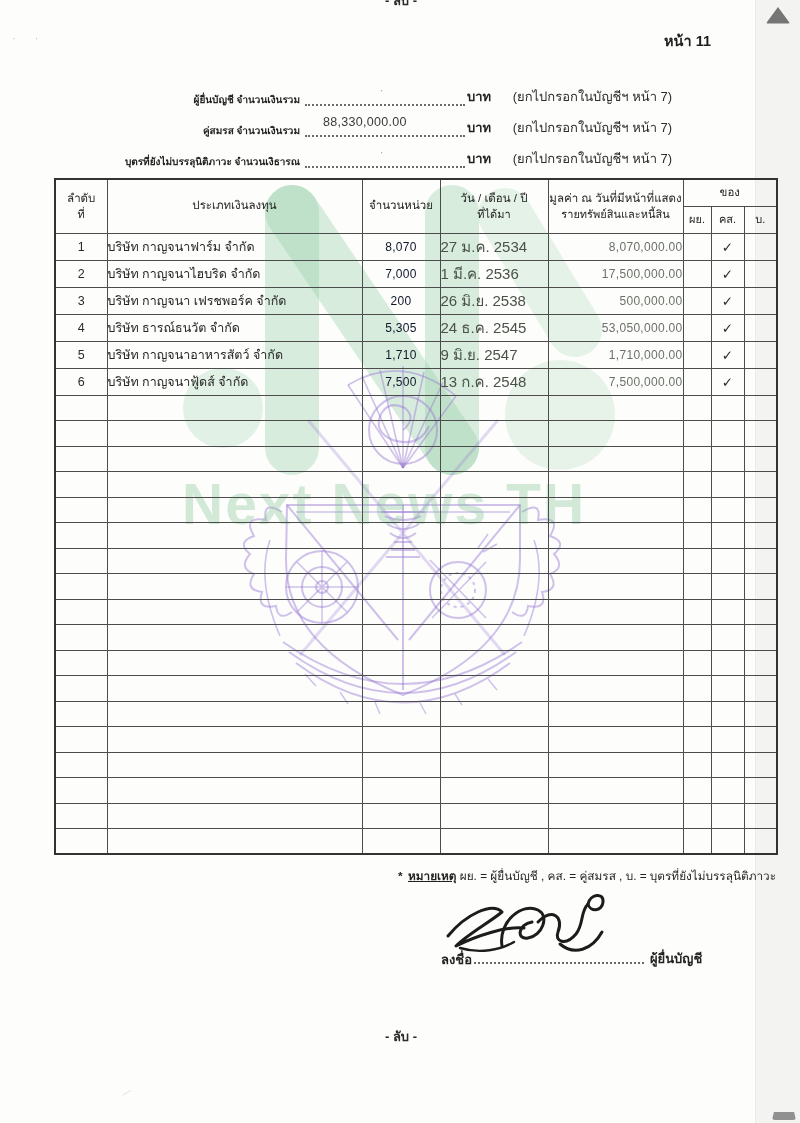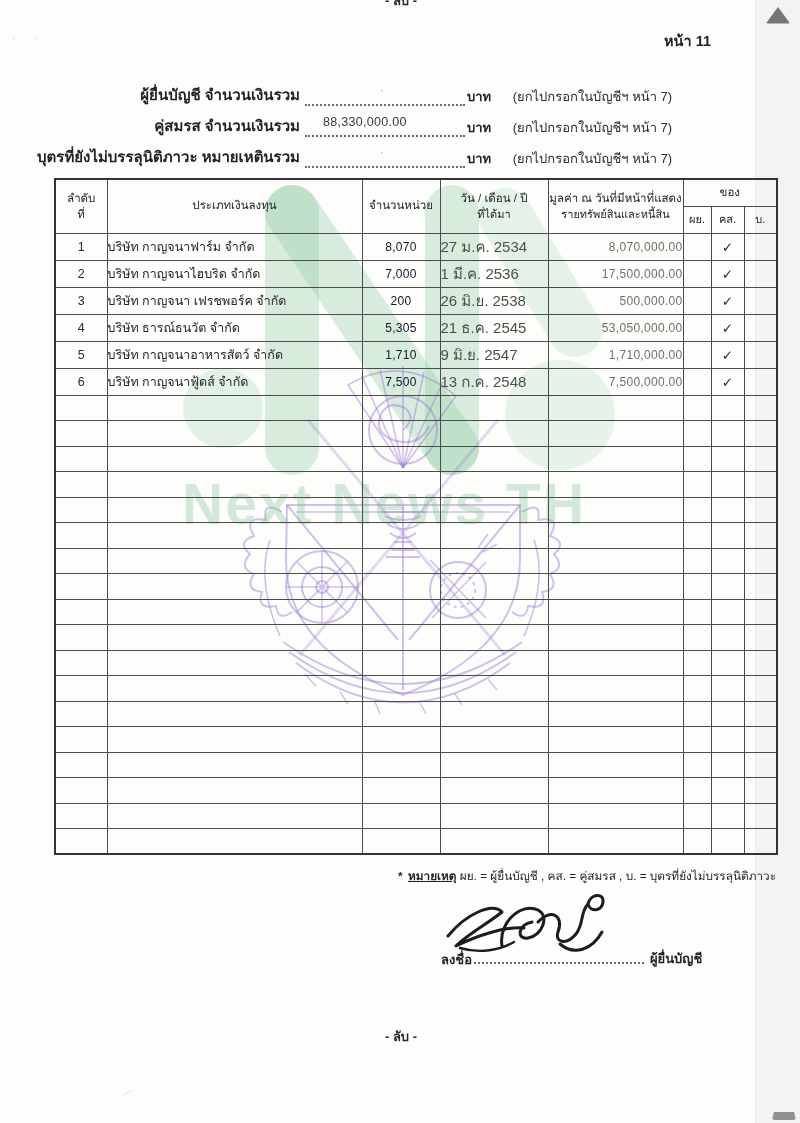--- a/index.html
+++ b/index.html
@@ -27,21 +27,21 @@
 
   
   .content{position:absolute;left:0;top:0;width:800px;height:1123px;z-index:2;}
 
   .secret-top{position:absolute;left:356px;top:-10px;width:90px;text-align:center;font-size:13px;font-weight:bold;color:#2a2a2a;}
   .page-number{position:absolute;left:664px;top:29px;font-size:14.5px;font-weight:600;color:#1f1f1f;}
   .doc-title{position:absolute;left:429px;top:53px;transform:translateX(-50%);font-size:15.5px;font-weight:600;color:#1c1c1c;white-space:nowrap;}
 
   .summary{position:absolute;left:0;top:88px;width:760px;}
   .summary-row{position:absolute;left:0;width:760px;height:22px;}
-  .summary-row .lbl{position:absolute;right:460px;bottom:3px;font-size:15px;font-weight:600;white-space:nowrap;color:#222;}
+  .summary-row .lbl{position:absolute;right:460px;bottom:3px;font-size:10px;font-weight:600;white-space:nowrap;color:#222;}
   .dotline{position:absolute;left:305px;bottom:4px;width:160px;border-bottom:2px dotted #6a6a6a;height:18px;}
   .amount{position:absolute;left:18px;bottom:3px;font-size:12.5px;color:#3a3a3a;letter-spacing:.3px;}
   .artifact-dot{position:absolute;left:75px;bottom:8px;color:#9a9a9a;font-size:10px;}
   .baht-note{position:absolute;left:467px;bottom:3px;font-size:13px;white-space:nowrap;}
   .baht-note .baht{font-weight:600;color:#222;}
   .baht-note .note{font-weight:400;color:#2e2e2e;margin-left:18px;}
 
   
   .table-wrap{position:absolute;left:54px;top:178px;width:722px;height:611px;}
   table.inv{width:722px;height:677px;border-collapse:collapse;table-layout:fixed;background:transparent;}
@@ -169,21 +169,21 @@
         <span class="lbl">คู่สมรส  จำนวนเงินรวม</span>
         <span class="dotline">
           <span class="amount" style="transform:translateY(-3px);">88,330,000.00</span>
         </span>
         <span class="baht-note">
           <span class="baht">บาท</span>
           <span class="note">(ยกไปกรอกในบัญชีฯ หน้า 7)</span>
         </span>
       </div>
       <div class="summary-row" style="top:62px;">
-        <span class="lbl">บุตรที่ยังไม่บรรลุนิติภาวะ  หมายเหตินรวม</span>
+        <span class="lbl">บุตรที่ยังไม่บรรลุนิติภาวะ  จำนวนเงิธารณ</span>
         <span class="dotline">
           <span class="artifact-dot">·</span>
           <span class="amount"></span>
         </span>
         <span class="baht-note">
           <span class="baht">บาท</span>
           <span class="note">(ยกไปกรอกในบัญชีฯ หน้า 7)</span>
         </span>
       </div>
     </div>
@@ -252,21 +252,21 @@
               <td class="c3">26 มิ.ย. 2538</td>
               <td class="c4">500,000.00</td>
               <td class="c5"></td>
               <td class="c6">✓</td>
               <td class="c7"></td>
             </tr>
             <tr class="data-row">
               <td class="c0">4</td>
               <td class="c1">บริษัท ธารณ์ธนวัต จำกัด</td>
               <td class="c2">5,305</td>
-              <td class="c3">21 ธ.ค. 2545</td>
+              <td class="c3">24 ธ.ค. 2545</td>
               <td class="c4">53,050,000.00</td>
               <td class="c5"></td>
               <td class="c6">✓</td>
               <td class="c7"></td>
             </tr>
             <tr class="data-row">
               <td class="c0">5</td>
               <td class="c1">บริษัท กาญจนาอาหารสัตว์ จำกัด</td>
               <td class="c2">1,710</td>
               <td class="c3">9 มิ.ย. 2547</td>

